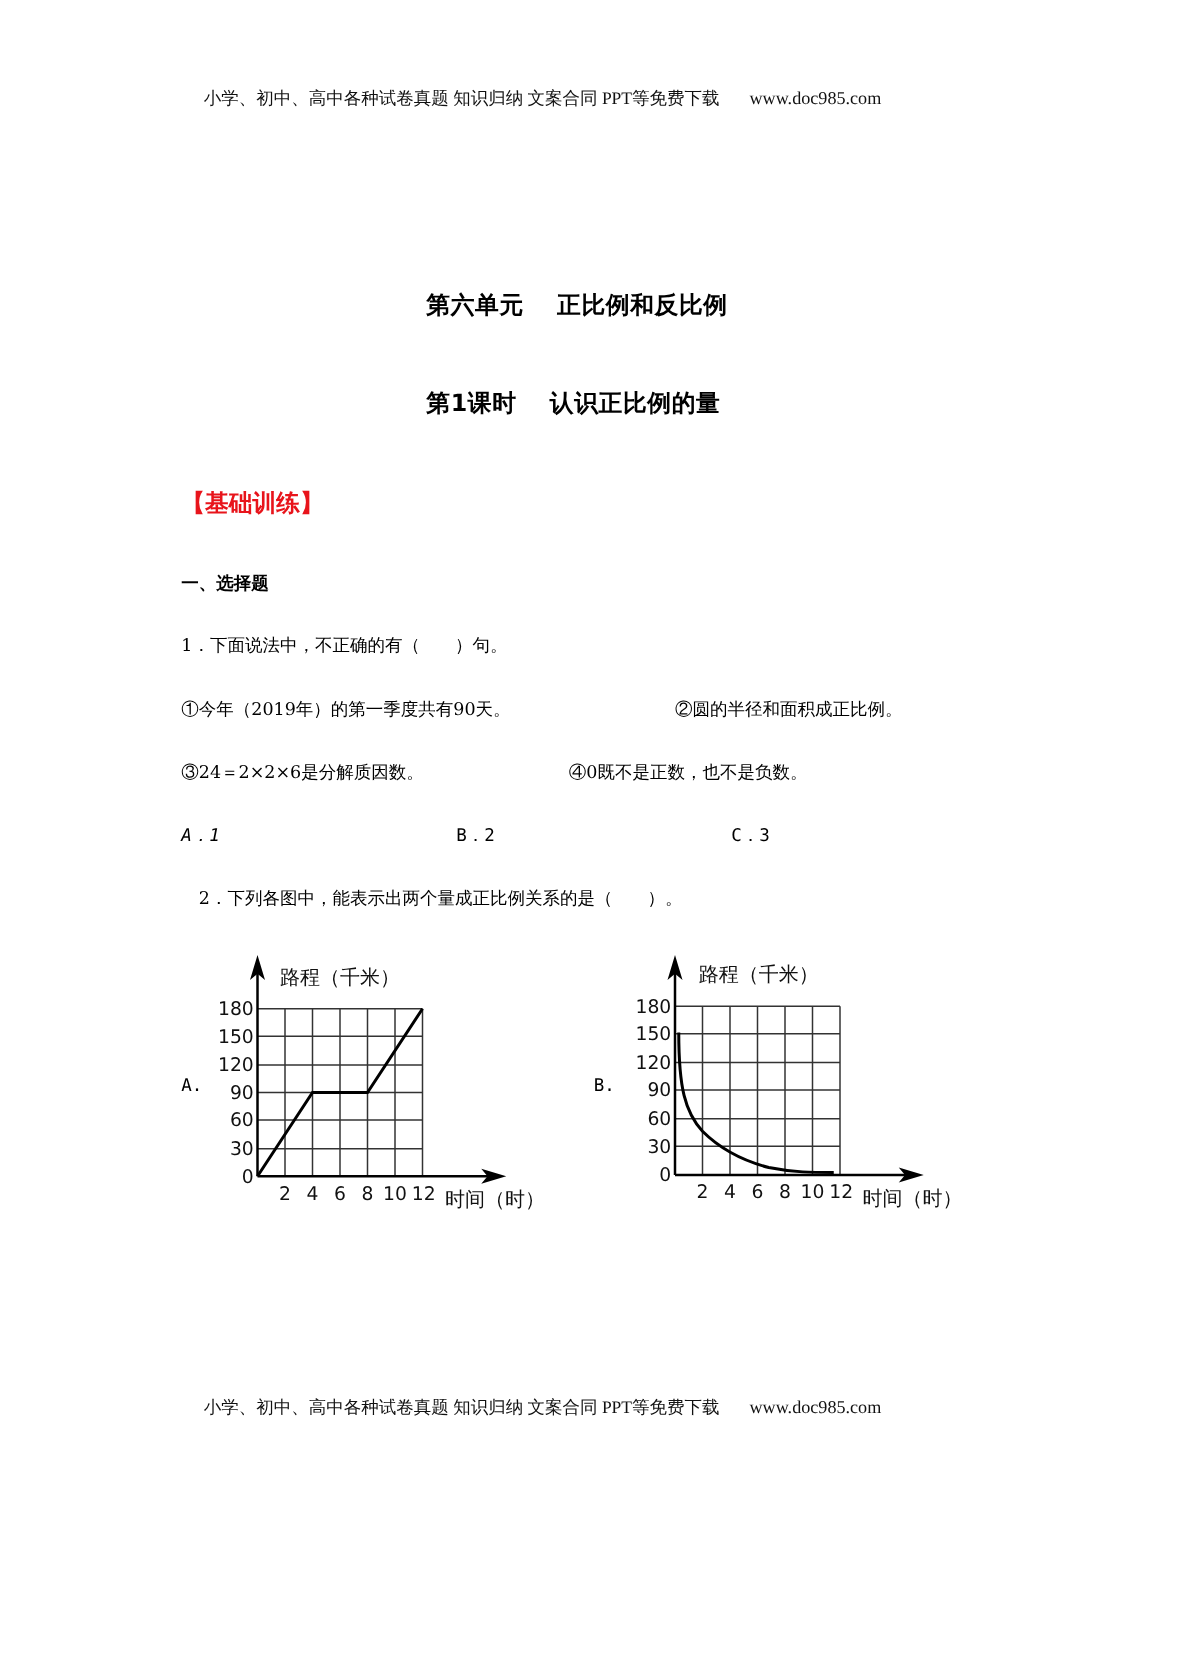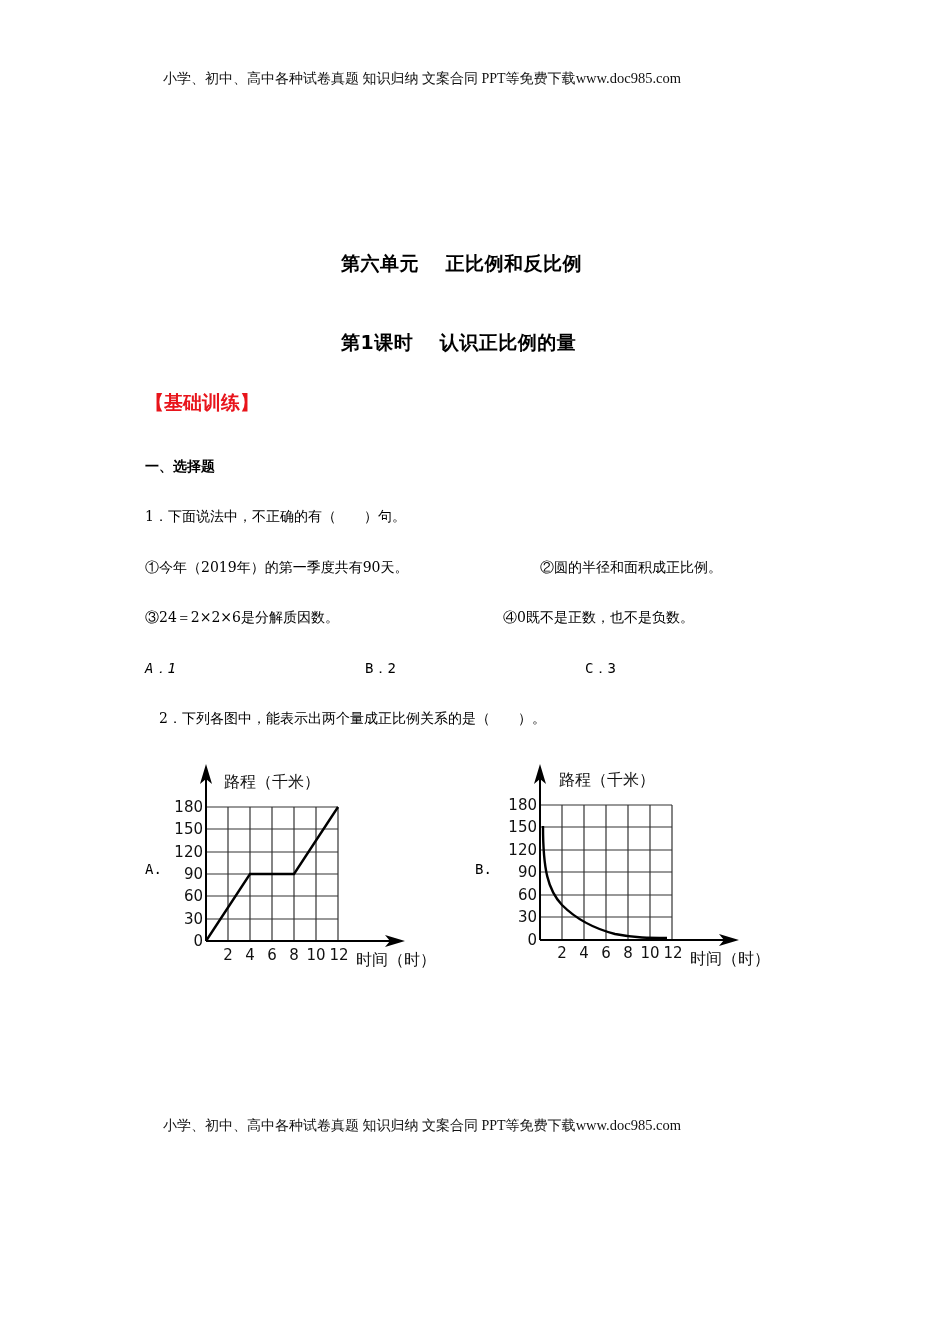--- a/index.html
+++ b/index.html
@@ -1,21 +1,21 @@
 <!DOCTYPE html>
 <html><head>
 <meta charset="utf-8">
 <style>
   html, body { margin:0; padding:0; background:#ffffff; }
   body { width:950px; height:1344px; position:relative; overflow:hidden;
          font-family:"DejaVu Serif", "Liberation Serif", serif; color:#000; }
   .abs { position:absolute; white-space:nowrap; }
   .hdr { font-family:"Liberation Serif","DejaVu Serif",serif; font-size:14px; color:#111; }
-  .hdr .url { font-size:14.5px; }
-  .title { font-family:"DejaVu Sans","Liberation Sans",sans-serif; font-weight:bold; font-size:19px; letter-spacing:0.5px;margin-top:20px; }
+  .hdr .url { margin-left:24px; font-size:14.5px; }
+  .title { font-family:"DejaVu Sans","Liberation Sans",sans-serif; font-weight:bold; font-size:19px; letter-spacing:0.5px; }
   .section { font-family:Liberation Serif, serif; font-weight:bold; font-size:19px; color:#e8141b; }
   .subsec { font-family:Liberation Serif, serif; font-weight:bold; font-size:14px; }
   .body { font-family:"DejaVu Serif","Liberation Serif",serif; font-size:14px; }
   .opt { font-family:"DejaVu Sans Mono","Liberation Mono",monospace; font-size:14px; }
   svg text { font-family:"DejaVu Sans","Liberation Sans",sans-serif; }
 </style>
 </head>
 <body>
 
 <div class="abs hdr" style="left:163px; top:70px;">
@@ -25,21 +25,21 @@
 <div class="abs title" style="left:341px; top:231px;">第六单元　 正比例和反比例</div>
 <div class="abs title" style="left:341px; top:310px;">第1课时　 认识正比例的量</div>
 
 <div class="abs section" style="left:145px; top:390px;">【基础训练】</div>
 <div class="abs subsec" style="left:145px; top:458px;">一、选择题</div>
 
 <div class="abs body" style="left:145px; top:508px;">1．下面说法中，不正确的有（　　）句。</div>
 <div class="abs body" style="left:145px; top:559px;">①今年（2019年）的第一季度共有90天。</div>
 <div class="abs body" style="left:540px; top:559px;">②圆的半径和面积成正比例。</div>
 <div class="abs body" style="left:145px; top:609px;">③24＝2×2×6是分解质因数。</div>
-<div class="abs body" style="left:455px; top:609px;margin-left:48px;">④0既不是正数，也不是负数。</div>
+<div class="abs body" style="left:455px; top:609px;">④0既不是正数，也不是负数。</div>
 
 <div class="abs opt" style="left:145px; top:660px;font-style:italic;">A．1</div>
 <div class="abs opt" style="left:365px; top:660px;">B．2</div>
 <div class="abs opt" style="left:585px; top:660px;">C．3</div>
 
 <div class="abs body" style="left:159px; top:710px;">2．下列各图中，能表示出两个量成正比例关系的是（　　）。</div>
 
 <div class="abs opt" style="left:145px; top:861px;">A.</div>
 <div class="abs opt" style="left:475px; top:861px;">B.</div>
 

